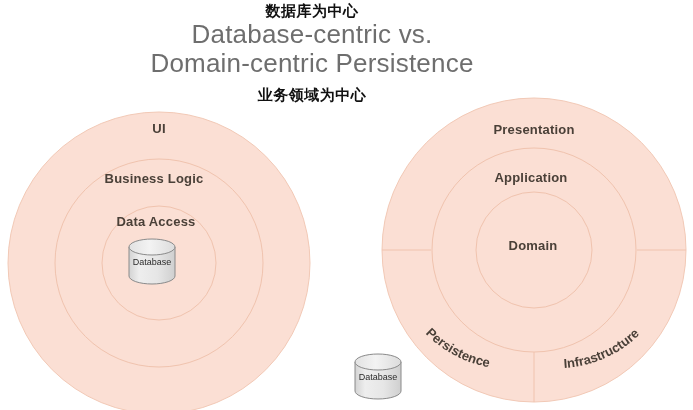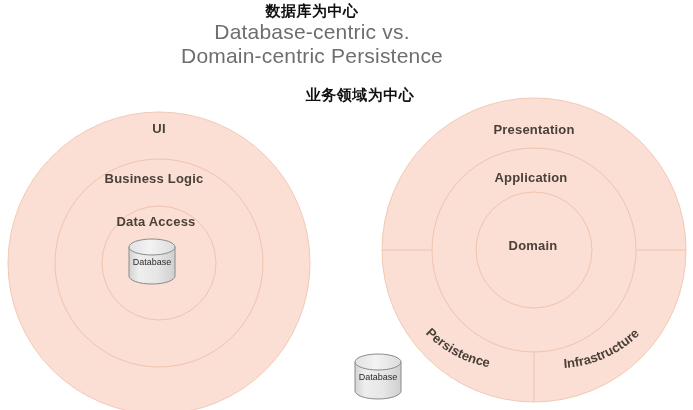--- a/index.html
+++ b/index.html
@@ -18,29 +18,29 @@
     width:100%;
     text-align:center;
     font-family:"DejaVu Sans","Liberation Sans",sans-serif;
     font-weight:700;
     font-size:15px;
     color:#111111;
     letter-spacing:.5px;
     white-space:nowrap;
   }
   #cn-top{top:2px;}
-  #cn-bottom{top:86px;margin-left:48px;}
+  #cn-bottom{top:86px;}
 
   .main-title{
     position:absolute;
     left:0;top:20px;width:100%;
     text-align:center;
     font-family:"Liberation Sans","DejaVu Sans",sans-serif;
     font-weight:300;
-    font-size:21px;
+    font-size:26px;
     line-height:1.12;
     color:#6e6e6e;
     letter-spacing:.2px;
   }
   .main-title .tline{display:block;}
 
   
   svg{position:absolute;left:0;top:0;}
 
   .ring-txt{

